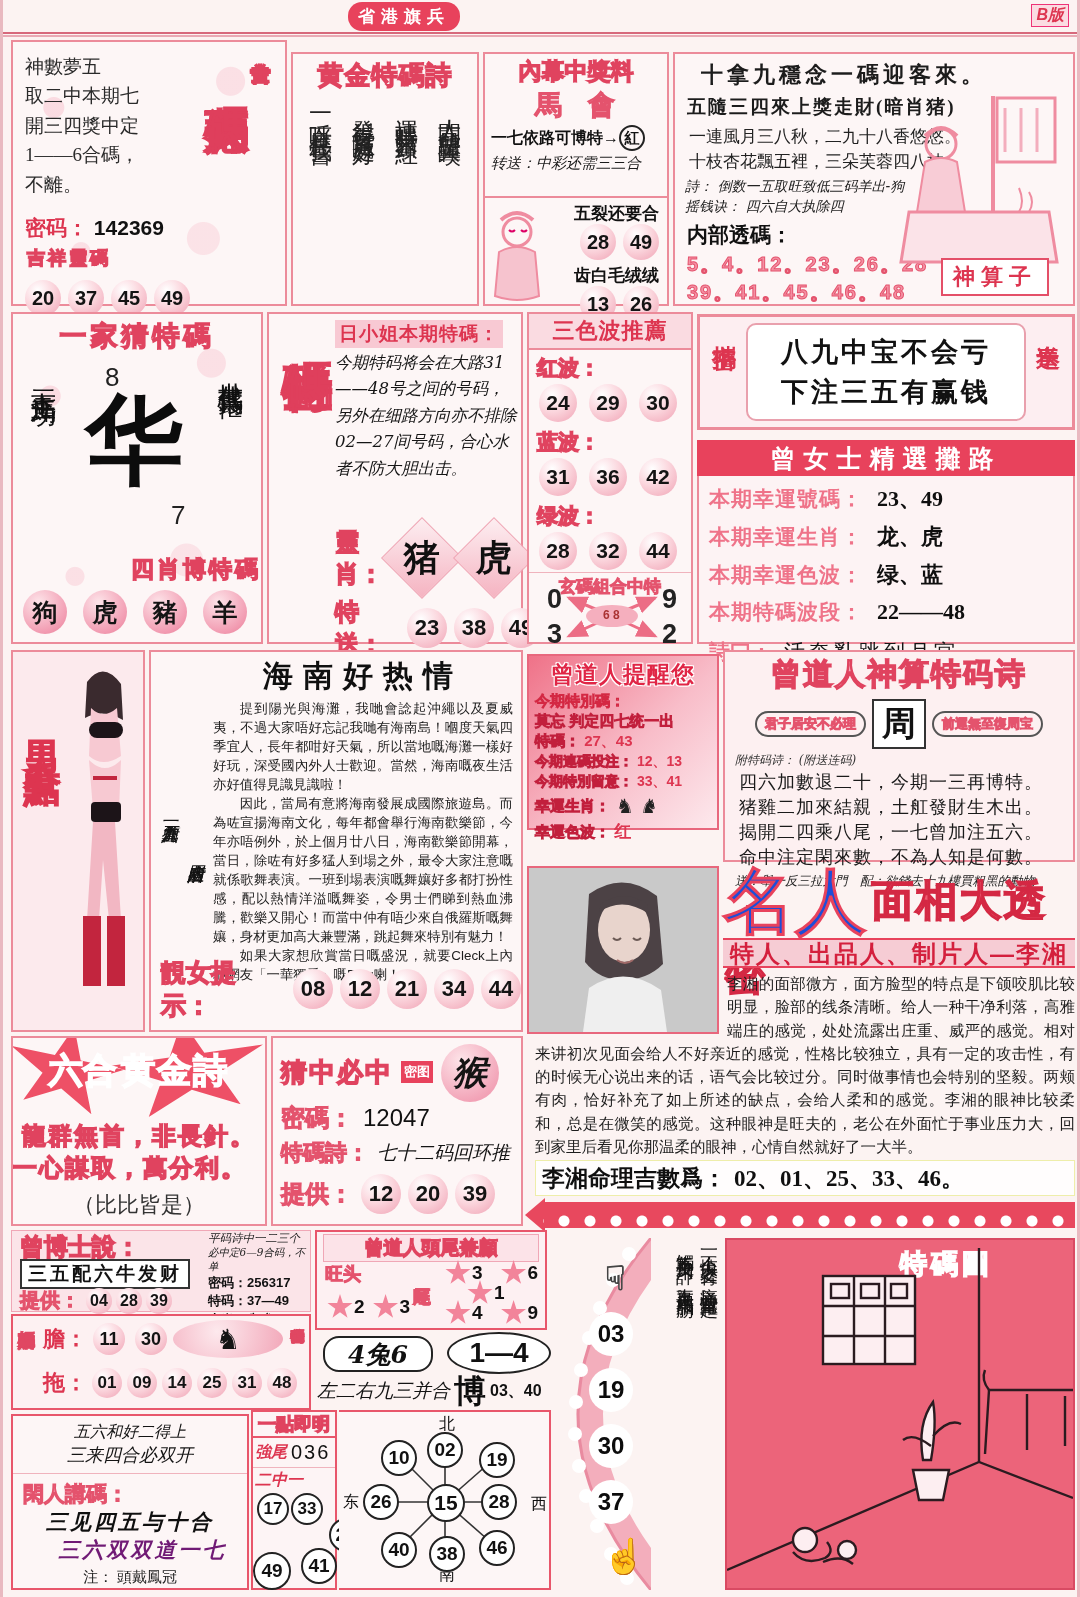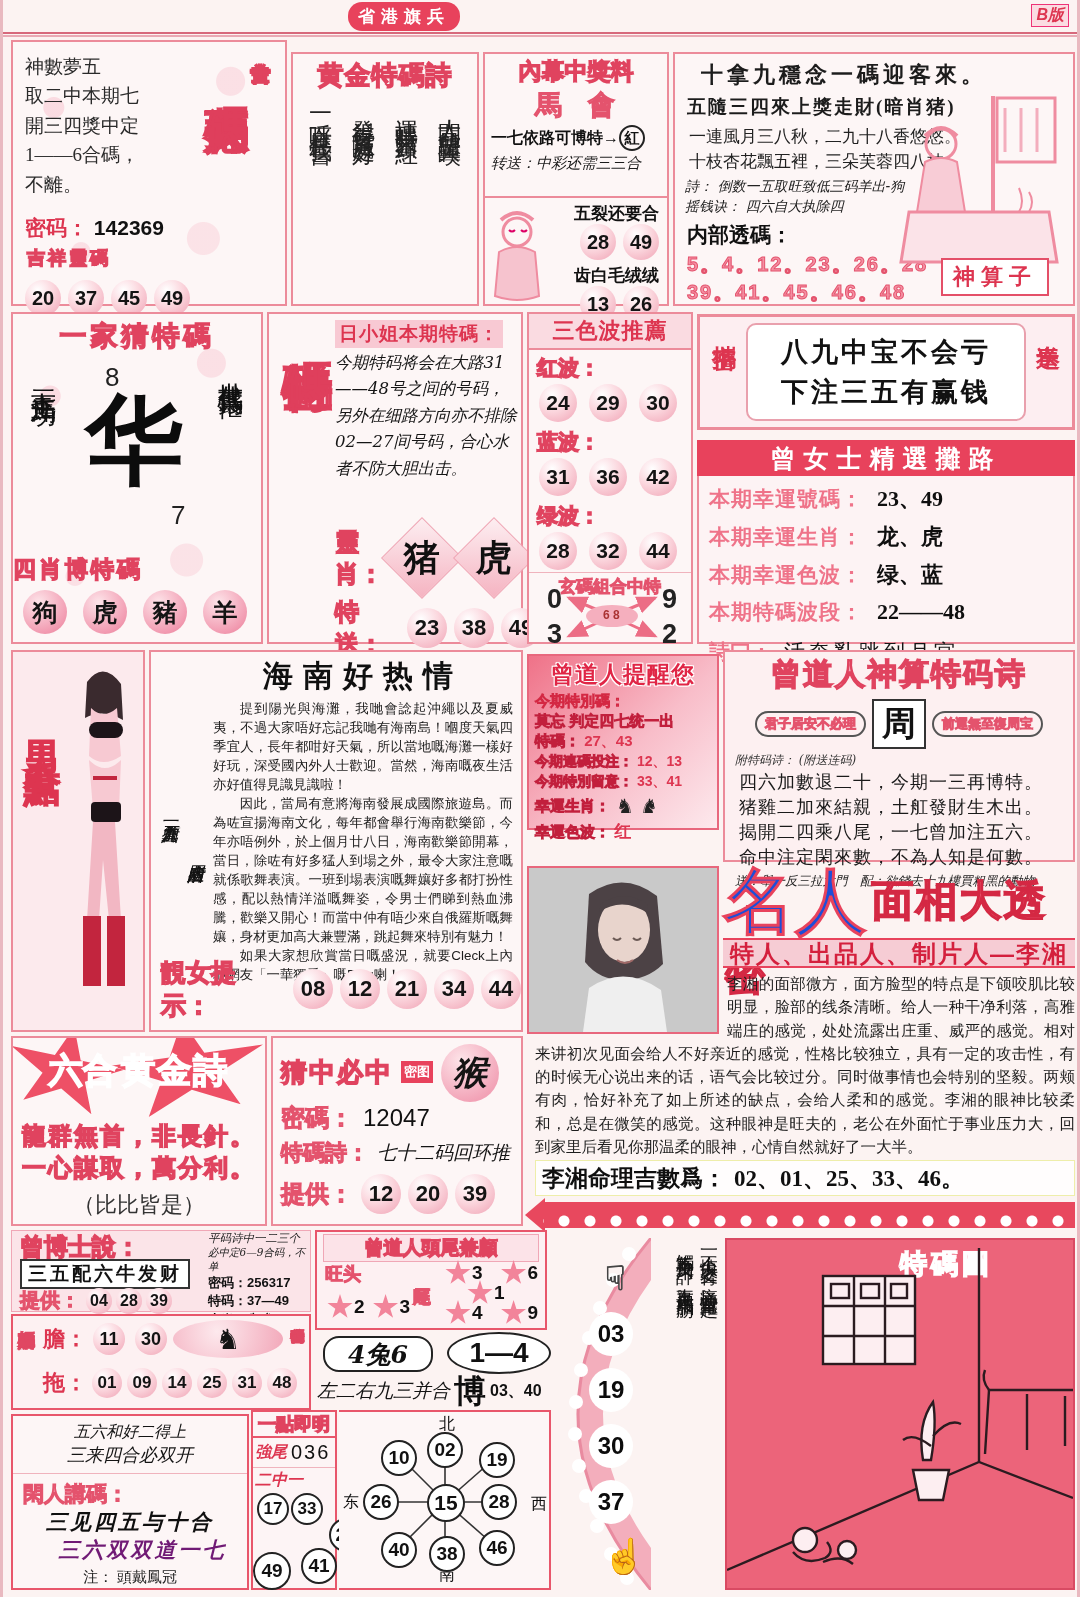--- a/index.html
+++ b/index.html
@@ -140,21 +140,21 @@
     <div class="abs serif" style="right:24px;bottom:8px;background:#fff;border:2px solid #e44f68;color:#dd3550;font-weight:bold;font-size:22px;letter-spacing:6px;padding:2px 10px;">神算子</div>
   </div>
 
   <div class="box floral" style="left:8px;top:312px;width:252px;height:332px;">
     <div class="hollow-big" style="text-align:center;font-size:27px;letter-spacing:4px;padding-top:4px;">一家猜特碼</div>
     <div class="abs vtext serif" style="left:14px;top:56px;font-size:25px;color:#111;height:210px;letter-spacing:2px;">三七立下汗馬功</div>
     <div class="abs vtext serif" style="right:14px;top:48px;font-size:25px;color:#111;height:220px;letter-spacing:2px;">世世代代爲錢忙</div>
     <div class="abs" style="left:92px;top:48px;font-size:26px;color:#222;">8</div>
     <div class="abs serif" style="left:72px;top:62px;font-size:98px;font-weight:bold;color:#0c0c0c;">华</div>
     <div class="abs" style="left:158px;top:186px;font-size:26px;color:#222;">7</div>
-    <div class="hollow-big abs" style="left:0;right:0;top:240px;text-align:left;font-size:23px;letter-spacing:3px;">四肖博特碼</div>
+    <div class="hollow-big abs" style="left:0;right:0;top:240px;text-align:right;font-size:23px;letter-spacing:3px;">四肖博特碼</div>
     <div class="abs balls" style="left:10px;top:276px;gap:16px;">
         <span class="ball serif" style="width:44px;height:44px;font-size:25px;background:radial-gradient(circle at 35% 28%,#fde4e9 0%,#f29cb2 70%,#e97c96 100%);">狗</span>
         <span class="ball serif" style="width:44px;height:44px;font-size:25px;background:radial-gradient(circle at 35% 28%,#fde4e9 0%,#f29cb2 70%,#e97c96 100%);">虎</span>
         <span class="ball serif" style="width:44px;height:44px;font-size:25px;background:radial-gradient(circle at 35% 28%,#fde4e9 0%,#f29cb2 70%,#e97c96 100%);">豬</span>
         <span class="ball serif" style="width:44px;height:44px;font-size:25px;background:radial-gradient(circle at 35% 28%,#fde4e9 0%,#f29cb2 70%,#e97c96 100%);">羊</span>
       </div>
   </div>
 
   <div class="box" style="left:264px;top:312px;width:256px;height:332px;">
     <div class="abs vtext" style="left:6px;top:8px;height:316px;font-size:50px;font-weight:bold;color:#f2788e;-webkit-text-stroke:1.5px #df3f5c;">生肖特碼</div>
@@ -382,21 +382,21 @@
   </div>
 
   <div class="box" style="left:8px;top:1036px;width:256px;height:190px;overflow:hidden;">
     <div class="burststar" style="left:-8px;top:-12px;width:120px;height:90px;transform:rotate(12deg);"></div>
     <div class="burststar" style="left:96px;top:-18px;width:160px;height:100px;transform:rotate(-8deg);"></div>
     <div class="abs" style="left:0;right:0;top:10px;text-align:center;">
       <span style="font-size:34px;font-weight:bold;color:#fdeef1;-webkit-text-stroke:1.6px #fff;">六合</span>
       <span style="font-size:34px;font-weight:bold;color:#f9ccd4;-webkit-text-stroke:1.6px #fff;letter-spacing:2px;">黄金詩</span>
     </div>
     <div class="hollow-big" style="text-align:center;font-size:24px;margin-top:82px;letter-spacing:2px;">龍群無首，非長針。</div>
-    <div class="hollow-big" style="text-align:center;font-size:24px;letter-spacing:2px;">一心謀取，萬分利。</div>
+    <div class="hollow-big" style="font-size:24px;letter-spacing:2px;">一心謀取，萬分利。</div>
     <div class="serif" style="text-align:center;font-size:22px;color:#333;padding-top:6px;">（比比皆是）</div>
   </div>
 
   <div class="box" style="left:268px;top:1036px;width:252px;height:190px;">
     <div class="row" style="padding:4px 8px 0 8px;gap:8px;">
       <span class="hollow-big" style="font-size:26px;letter-spacing:2px;">猜中必中</span>
       <span class="redbar" style="font-size:13px;padding:2px 3px;">密图</span>
       <span class="ball hand" style="width:58px;height:58px;font-size:34px;margin-top:2px;background:radial-gradient(circle at 35% 28%,#fde4e9 0%,#f2a2b6 75%);">猴</span>
     </div>
     <div class="row" style="padding:0 8px;gap:10px;">

